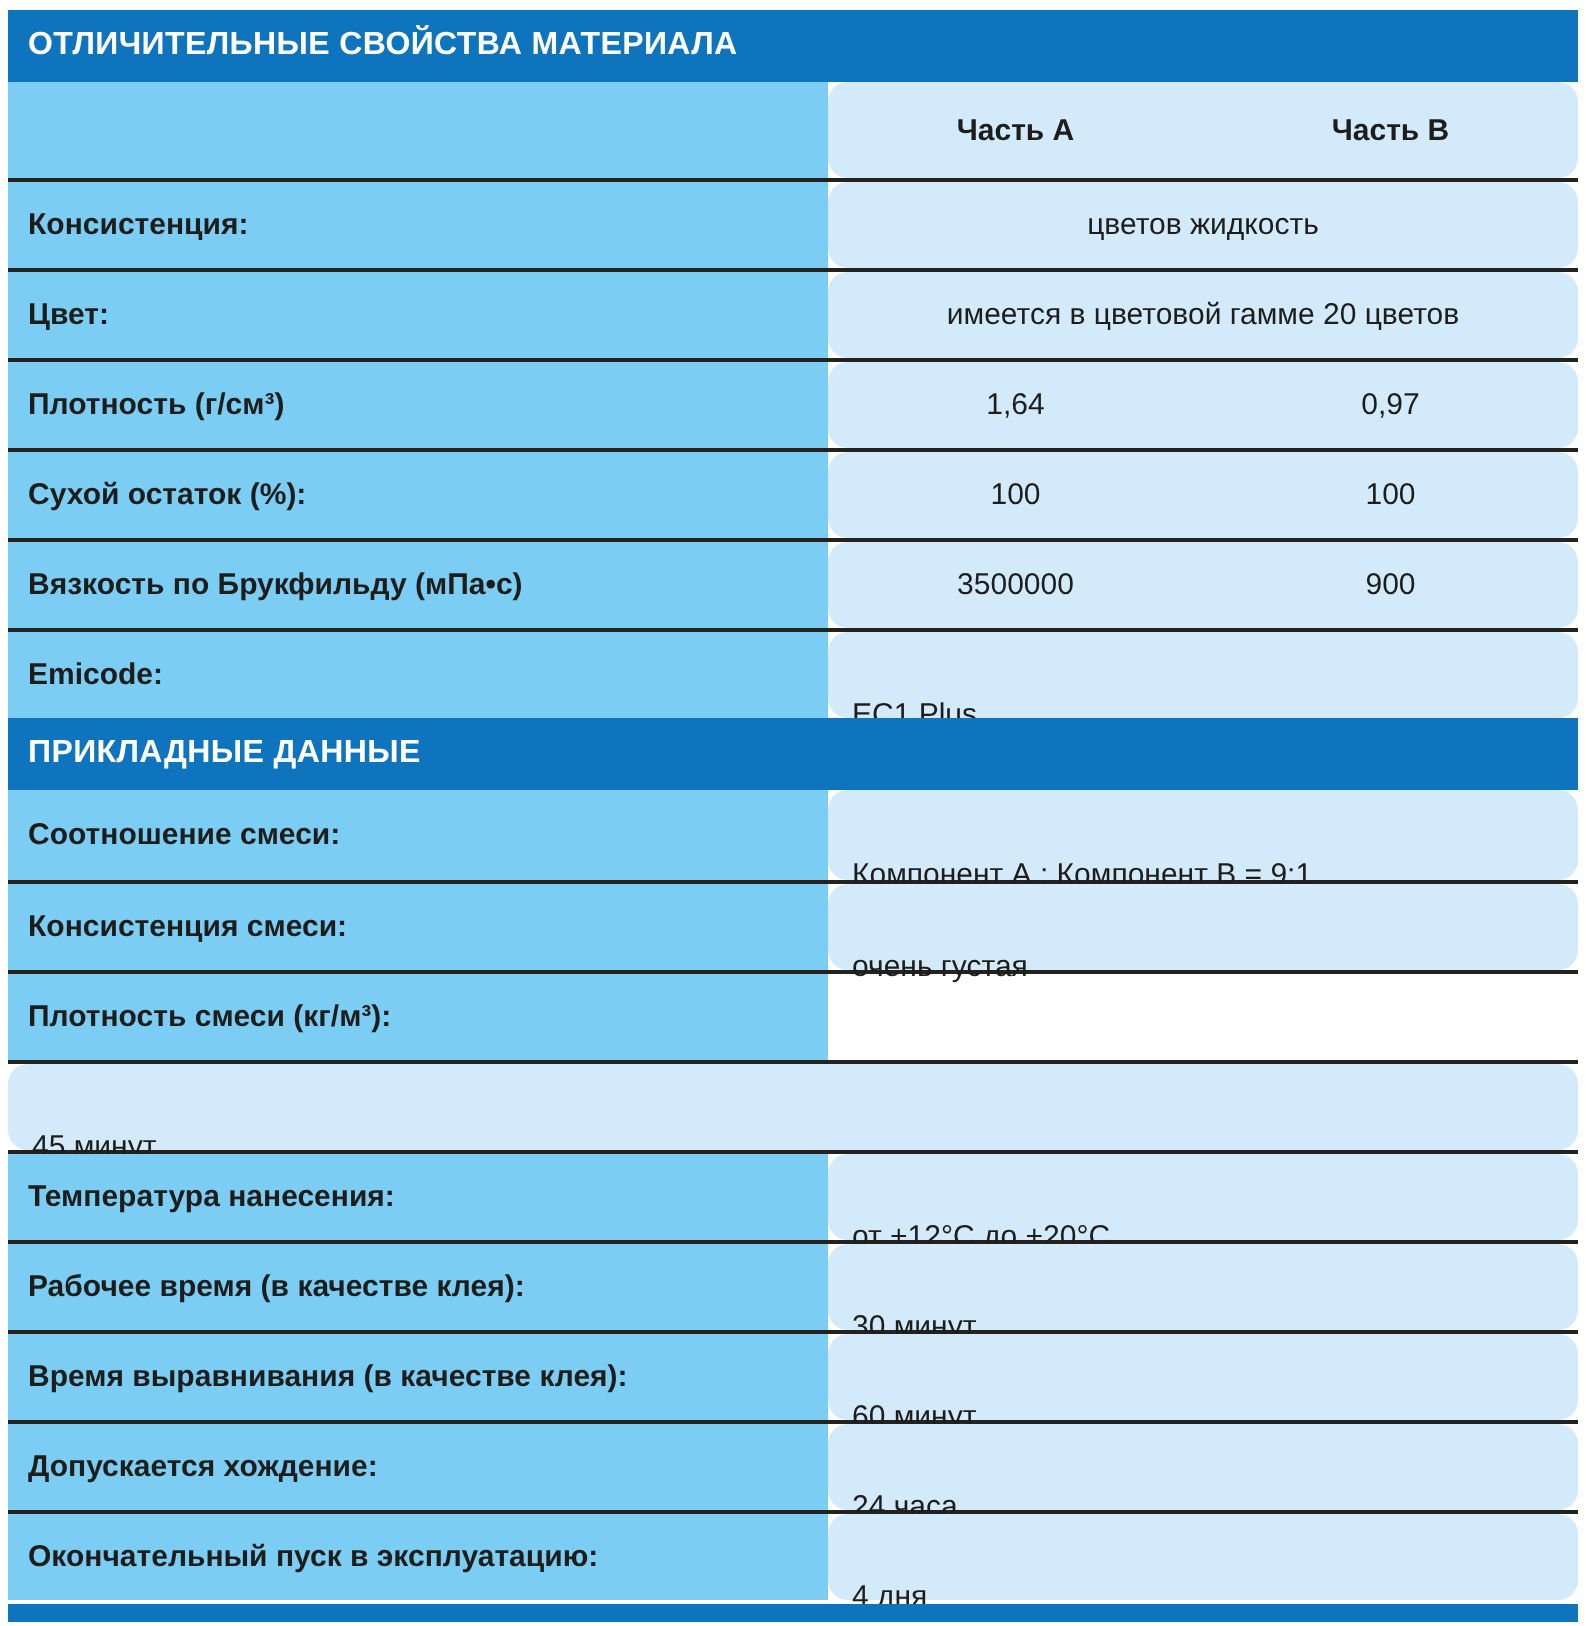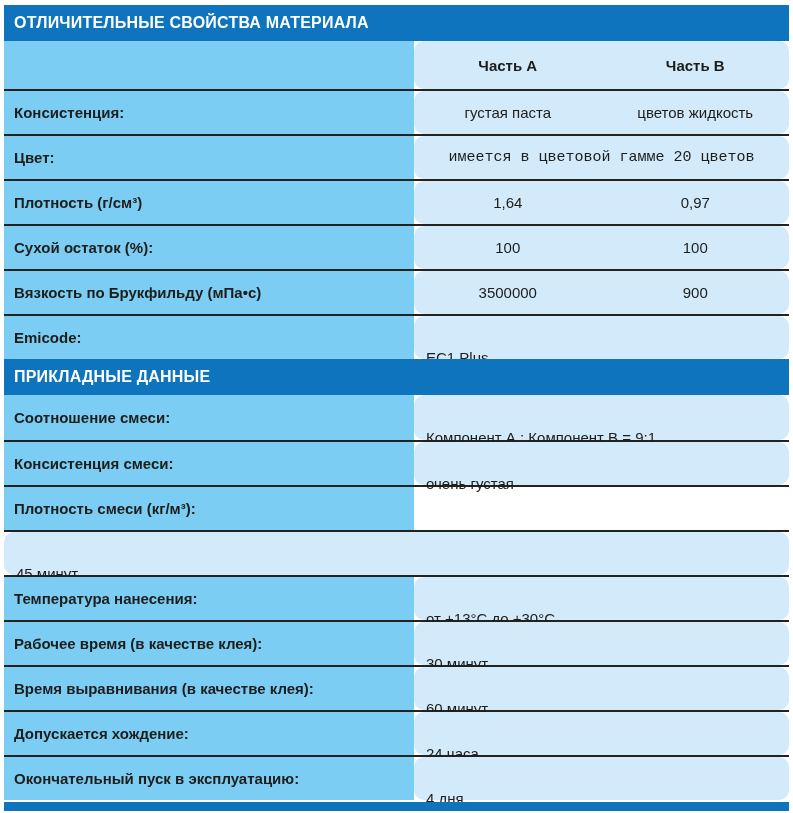--- a/index.html
+++ b/index.html
@@ -41,21 +41,21 @@
     padding:0 10px;
     font-size:15px;font-weight:bold;
   }
   .value-area{
     flex:1;
     background:var(--blue-value);
     display:flex;align-items:center;border-radius:10px;
   }
   .vcol{flex:1;text-align:center;font-size:15px;}
   .vcol.bold{font-weight:bold;}
-  .vspan{flex:1;text-align:center;font-size:15px;font-family:Liberation Mono, monospace;}
+  .vspan{flex:1;text-align:center;font-size:15px;}
   .vleft{flex:1;text-align:left;font-size:15px;padding-left:12px;margin-top:40px;}
   #s1rows .row{border-top:2px solid var(--sep);}
   #s2rows .row + .row{border-top:2px solid var(--sep);}
   .bottom-bar{
     margin-top:2px;
     height:9px;flex:0 0 9px;
     background:var(--blue-dark);
   }
 </style>
 </head>
@@ -74,21 +74,20 @@
       <div class="vcol bold">Часть В</div>
     </div>
   </div>
 
   <div id="s1rows">
       <div class="row data">
         <div class="label-cell">
           <span>Консистенция:</span>
         </div>
         <div class="value-area">
-          <div class="vcol">густая паста</div>
           <div class="vcol">цветов жидкость</div>
         </div>
       </div>
       <div class="row data">
         <div class="label-cell">
           <span>Цвет:</span>
         </div>
         <div class="value-area">
           <div class="vspan">имеется в цветовой гамме 20 цветов</div>
         </div>
@@ -159,21 +158,21 @@
       <div class="row data">
         <div class="value-area">
           <div class="vleft">45 минут</div>
         </div>
       </div>
       <div class="row data">
         <div class="label-cell">
           <span>Температура нанесения:</span>
         </div>
         <div class="value-area">
-          <div class="vleft">от +13°С до +30°С</div>
+          <div class="vleft">от +12°С до +20°С</div>
         </div>
       </div>
       <div class="row data">
         <div class="label-cell">
           <span>Рабочее время (в качестве клея):</span>
         </div>
         <div class="value-area">
           <div class="vleft">30 минут</div>
         </div>
       </div>

